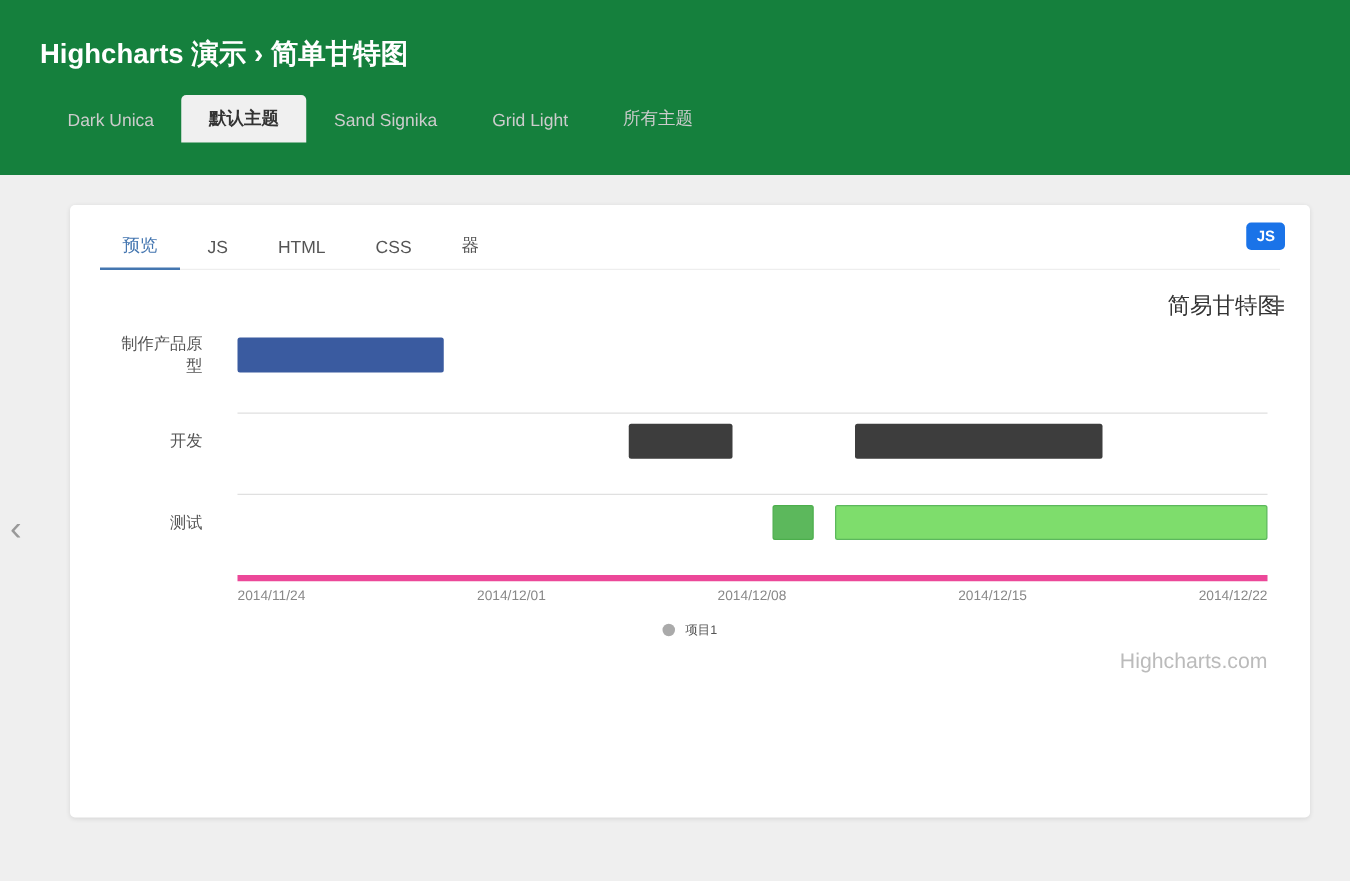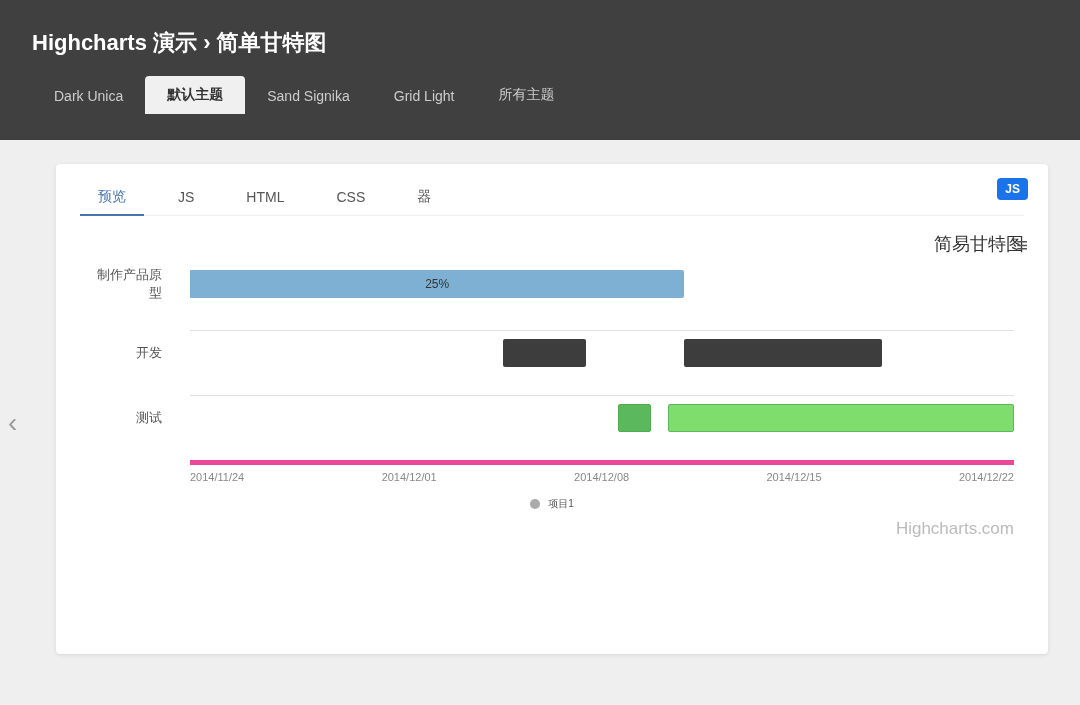--- a/index.html
+++ b/index.html
@@ -6,21 +6,21 @@
     body {
       font-family: "Microsoft YaHei", "PingFang SC", Arial, sans-serif;
       background: #e8e8e8;
       width: 1080px;
       height: 705px;
       overflow: hidden;
     }
 
     
     .header {
-      background: #404040;
+      background: #15803d;
       padding: 18px 32px 0 32px;
       height: 140px;
     }
     .header-title {
       color: #ffffff;
       font-size: 22px;
       font-weight: bold;
       margin-bottom: 18px;
       padding-top: 10px;
     }
@@ -73,21 +73,21 @@
       padding: 16px 24px 20px 24px;
       min-height: 490px;
       position: relative;
       box-shadow: 0 1px 4px rgba(0,0,0,0.1);
     }
 
     
     .inner-tabs {
       display: flex;
       align-items: center;
-      gap: 16px;
+      gap: 4px;
       border-bottom: 1px solid #eee;
       margin-bottom: 16px;
       padding-bottom: 0;
     }
     .inner-tab {
       padding: 8px 18px;
       font-size: 14px;
       color: #555;
       cursor: pointer;
       border-bottom: 2px solid transparent;
@@ -288,23 +288,20 @@
     <div class="hamburger">≡</div>
 
     <div class="gantt-area">
 
       <div class="gantt-row">
         <div class="gantt-label">制作产品原型</div>
         <div class="gantt-track">
 
           <div class="bar-blue-dark" style="left: 0%; width: 20%; top: 0;"></div>
 
-          <div class="bar-blue-light" style="left: 0%; width: 60%; top: 0;">
-            <div class="bar-label">25%</div>
-          </div>
         </div>
       </div>
       <hr class="gantt-divider">
 
       <div class="gantt-row">
         <div class="gantt-label">开发</div>
         <div class="gantt-track">
 
           <div class="bar-dark" style="left: 38%; width: 10%; top: 0;"></div>
 

